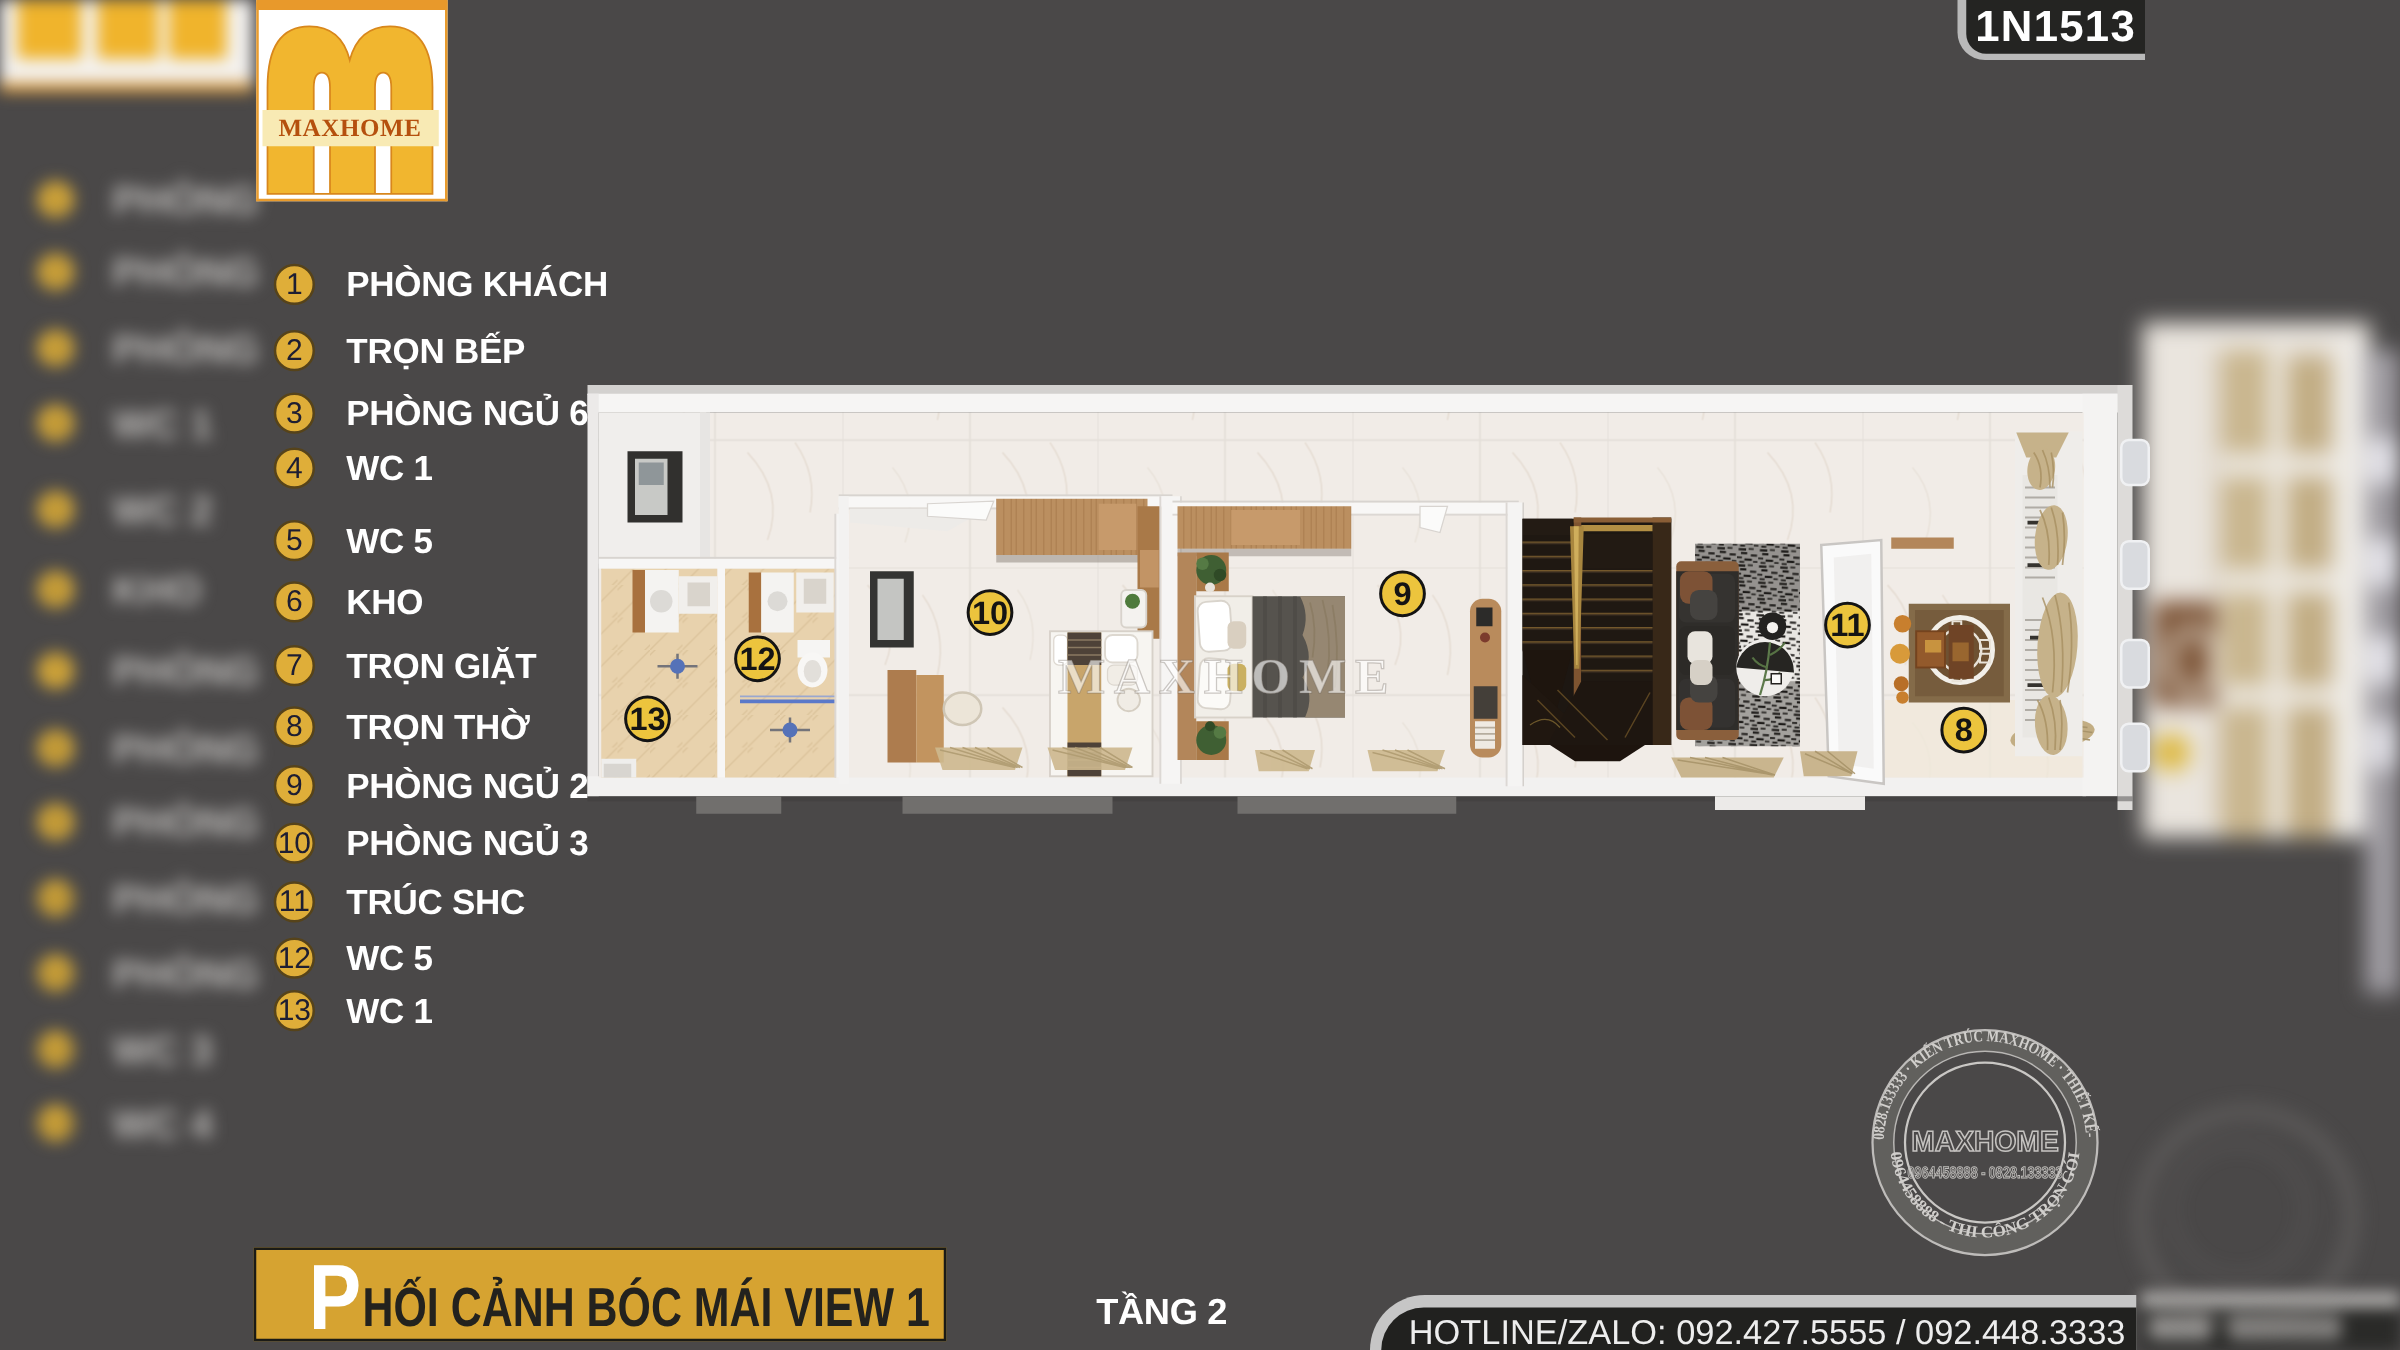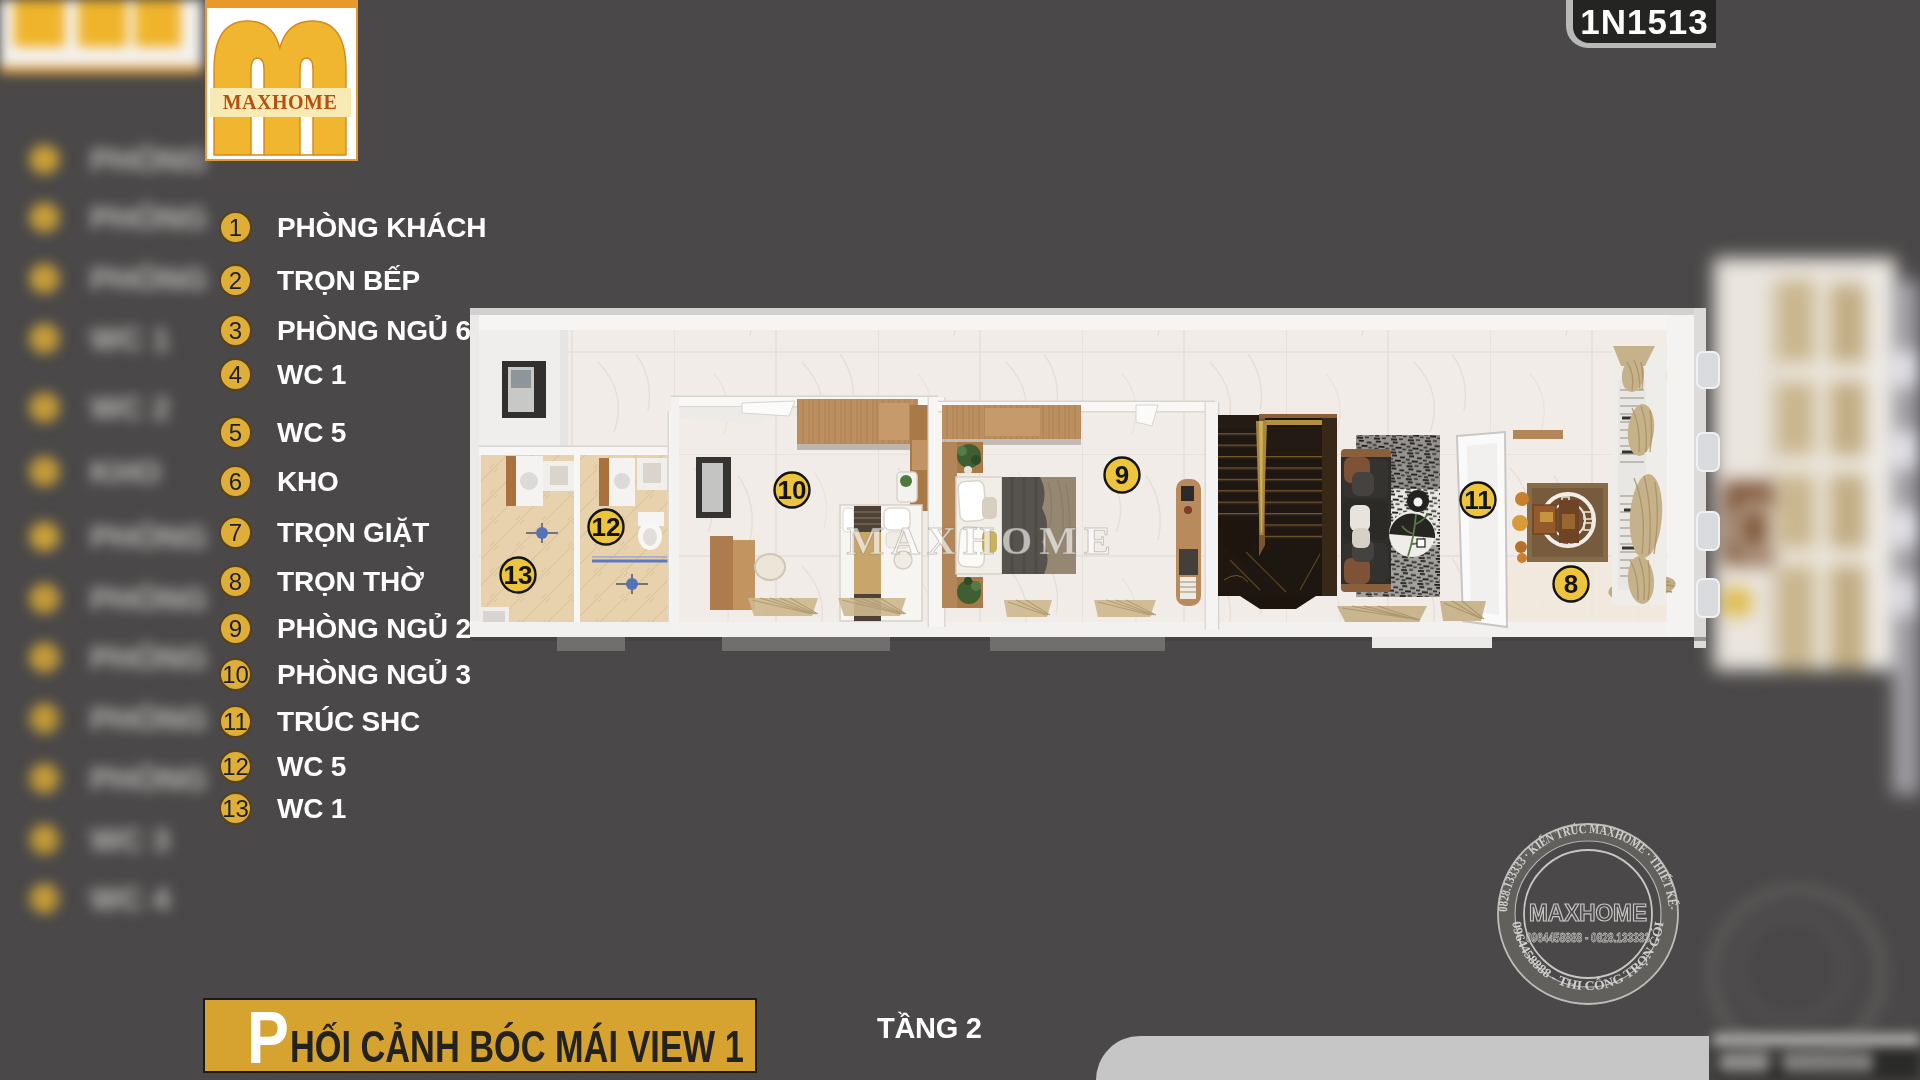--- a/index.html
+++ b/index.html
@@ -569,23 +569,26 @@
         <circle cx="1571" cy="584" r="17.5" fill="#ecc43d" stroke="#141414" stroke-width="2.4"></circle>
     <text x="1571" y="593" text-anchor="middle" font-size="26" font-weight="700" fill="#141414">8</text>
       </g>
   </svg>
 
   <div class="abs" style="left:203px;top:998px;width:550px;height:71px;background:#d6a331;border:2px solid #1b1b16;">
     <span class="abs" style="left:42px;top:-5px;color:#ffffff;font-size:74px;font-weight:700;transform:scaleX(0.85);transform-origin:left top;">P</span>
     <span class="abs" style="left:85px;top:22px;color:#23221e;font-size:44px;font-weight:700;letter-spacing:0;white-space:nowrap;transform:scaleX(0.78);transform-origin:left top;">HỐI CẢNH BÓC MÁI VIEW 1</span>
   </div>
 
-  <div class="abs" style="left:877px;top:1012px;color:#ffffff;font-size:29px;font-weight:700;letter-spacing:-0.3px;">TẦNG 2</div>
+  <div class="abs" style="left:877px;top:1034px;color:#ffffff;font-size:29px;font-weight:700;letter-spacing:-0.3px;">TẦNG 2</div>
 
   <div class="abs" style="left:1096px;top:1036px;width:613px;height:44px;background:#c6c6c6;border-top-left-radius:46px;"></div>
+  <div class="abs" style="left:1105px;top:1046px;width:604px;height:34px;background:#21211f;border-top-left-radius:36px;">
+    <span style="position:absolute;left:22px;top:4px;color:#ededed;font-size:27.5px;white-space:nowrap;">HOTLINE/ZALO: 092.427.5555 / 092.448.3333</span>
+  </div>
 
   <svg class="abs" style="left:1488px;top:814px;" width="200" height="200" viewBox="0 0 200 200">
     <defs>
       <path id="arcTop" d="M 19,100 A 81,81 0 1 1 181,100" fill="none"></path>
       <path id="arcBot" d="M 24,100 A 76,76 0 0 0 176,100" fill="none"></path>
     </defs>
     <g opacity="0.88">
       <circle cx="100" cy="100" r="82" fill="none" stroke="#86847f" stroke-width="17" opacity="0.45"></circle>
       <circle cx="100" cy="100" r="90" fill="none" stroke="#cfcdca" stroke-width="1.8"></circle>
       <circle cx="100" cy="100" r="73" fill="none" stroke="#c9c7c4" stroke-width="1.2"></circle>

